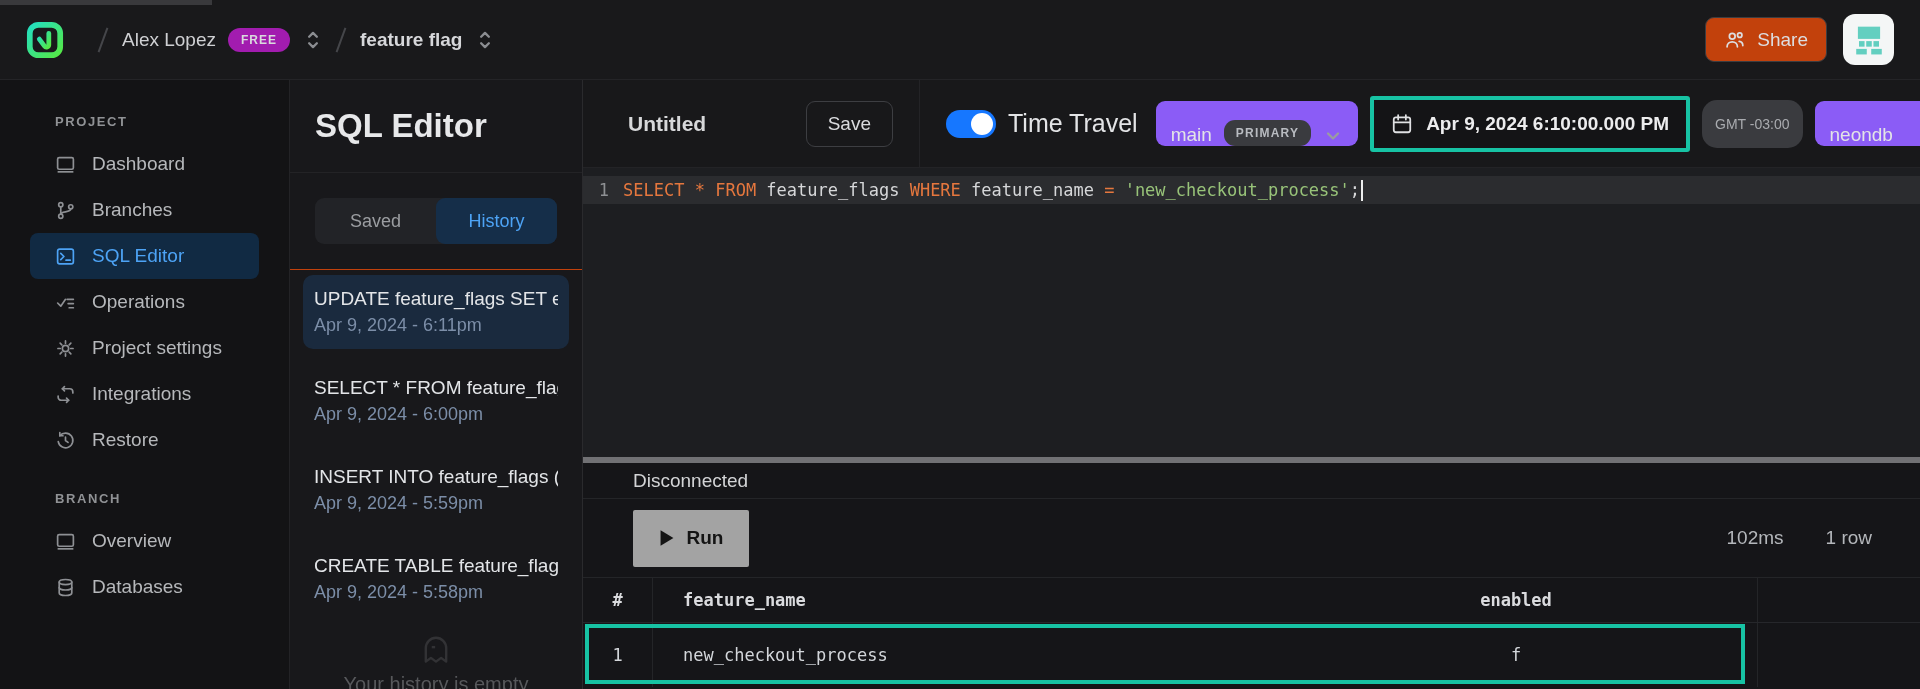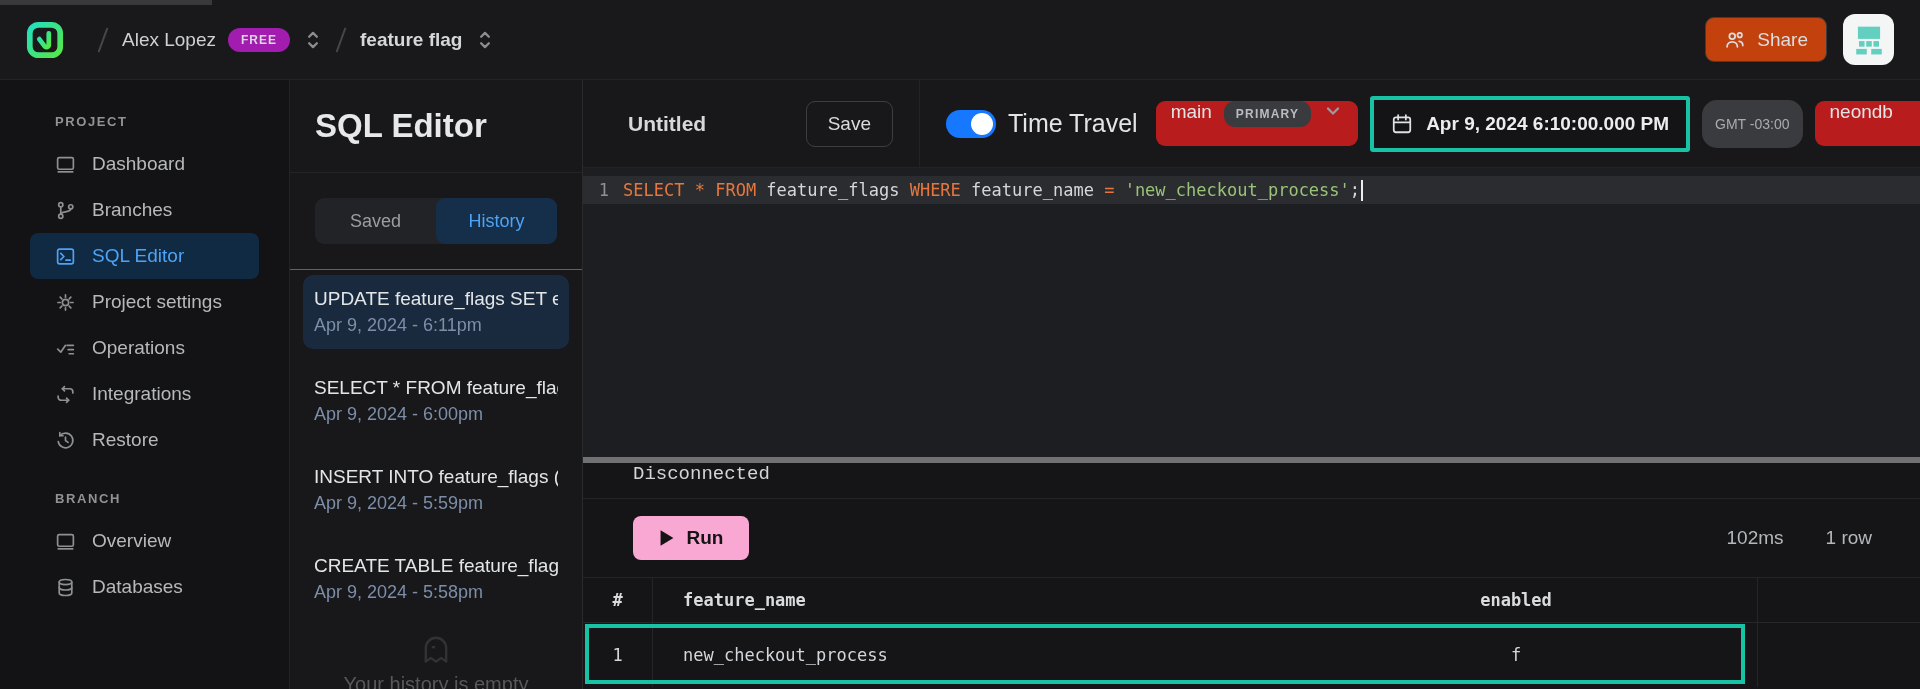--- a/index.html
+++ b/index.html
@@ -56,45 +56,45 @@
   .main { position:absolute; left:583px; top:80px; right:0; bottom:0; background:#151518; display:flex; flex-direction:column; }
   .ed-header { height:88px; background:#18181a; border-bottom:1px solid #232326; display:flex; flex:0 0 auto; }
   .edh-left { width:337px; display:flex; align-items:center; padding:0 26px 0 45px; border-right:1px solid #232326;gap:45px; }
   .doc-title { font-size:21px; font-weight:700; color:#d7d8da; }
   .save-btn { margin-left:auto; border:1px solid #3d3e42; background:transparent; color:#dadbde;
     font-size:19px; border-radius:9px; padding:11px 21px; cursor:pointer; font-family:inherit; }
   .edh-right { flex:1; display:flex; align-items:center; padding:0 14px 0 26px; gap:12px; min-width:0; }
   .toggle { width:50px; height:28px; border-radius:14px; background:#1677ff; position:relative; flex:0 0 auto; cursor:pointer; }
   .toggle .knob { position:absolute; right:3px; top:3px; width:22px; height:22px; border-radius:50%; background:#fff; }
   .tt-label { font-size:25px; color:#e3e4e6; margin-right:6px; white-space:nowrap; }
-  .select { height:45px; background:#b91c1c; border-radius:9px; display:flex; align-items:flex-start;
+  .select { height:45px; background:#8b5cf6; border-radius:9px; display:flex; align-items:flex-end;
     padding:0 15px; gap:12px; cursor:pointer; flex:0 0 auto; }
   .select .sel-text { font-size:19px; color:#e3e4e6; }
   .badge { background:#3a3b3f; color:#b9bcc1; font-size:12px; letter-spacing:1.2px; font-weight:600;
     border-radius:11px; padding:6px 12px; }
   .chev { color:#9a9ca0; display:flex; }
   .dt-btn { border:4px solid #17c3a4; border-radius:3px; background:#141416; height:56px;
     display:flex; align-items:center; gap:13px; padding:0 17px; cursor:pointer; flex:0 0 auto; }
   .dt-text { font-size:19px; font-weight:600; color:#ededee; white-space:nowrap; }
   .tz-pill { background:#3a3b3f; color:#a9abaf; font-size:14px; border-radius:15px; padding:16px 13px; white-space:nowrap; flex:0 0 auto; }
 
   .code-area { height:289px; background:#1d1e21; position:relative; flex:0 0 auto;
     font-family:"DejaVu Sans Mono", monospace; font-size:17px; }
   .code-line { position:absolute; left:0; right:0; top:8px; height:28px; background:#2b2c2f;
     display:flex; align-items:center; white-space:pre; }
   .gutter-num { width:40px; text-align:right; padding-right:14px; color:#8e9093; flex:0 0 auto; }
   .tok-keyword { color:#e5773e; } .tok-plain { color:#d6d7d9; } .tok-string { color:#98c379; }
   .cursor { display:inline-block; width:2px; height:21px; background:#eceded; margin-left:1px; vertical-align:text-bottom; }
 
   .resize-bar { height:6px; background:#717174; cursor:row-resize; flex:0 0 auto; }
-  .status-row { height:36px; display:flex; padding-left:50px; font-size:19px;
-    color:#d3d4d6; border-bottom:1px solid #242528; flex:0 0 auto;font-family:Liberation Mono, monospace; }
+  .status-row { height:36px; display:flex; align-items:center; padding-left:50px; font-size:19px;
+    color:#d3d4d6; border-bottom:1px solid #242528; flex:0 0 auto; }
   .run-row { height:79px; display:flex; align-items:center; padding:0 48px 0 50px;
     border-bottom:1px solid #242528; flex:0 0 auto; }
-  .run-btn { width:116px; height:44px; background:#f9a8d4; border:none; border-radius:8px;
+  .run-btn { width:116px; height:57px; background:#a3a3a3; border:none; border-radius:2px;
     display:flex; align-items:center; justify-content:center; gap:12px; cursor:pointer;
     font-family:inherit; font-size:19px; font-weight:700; color:#141414; }
   .run-meta { margin-left:auto; display:flex; gap:42px; font-size:19px; color:#b4b7bb; }
 
   .rtable { flex:1; font-family:"DejaVu Sans Mono", monospace; font-size:17px; }
   .trow { display:flex; align-items:center; }
   .trow.head { height:45px; border-bottom:1px solid #26272b; font-weight:700; color:#dadbde; }
   .trow.body { height:64px; color:#d3d6da; }
   .c-num { width:70px; text-align:center; border-right:1px solid #242528; align-self:stretch;
     display:flex; align-items:center; justify-content:center; flex:0 0 auto; }
@@ -195,37 +195,37 @@
       <svg width="21" height="21" viewBox="0 0 20 20" fill="none" stroke="currentColor" stroke-width="1.6" stroke-linecap="round" stroke-linejoin="round">
         <rect x="2.5" y="3" width="15" height="14" rx="2"></rect>
           <path d="M5.5 7l3 3-3 3"></path>
           <path d="M10.5 13.5h4"></path>
         </svg>
       </span>
     <span>SQL Editor</span>
   </div>
   <div class="side-item">
     <span class="sicon">
-      <svg width="21" height="21" viewBox="0 0 20 20" fill="none" stroke="currentColor" stroke-width="1.6" stroke-linecap="round">
-        <circle cx="10" cy="10" r="3"></circle>
-        <path d="M10 2.8v2.2M10 15v2.2M2.8 10h2.2M15 10h2.2M4.9 4.9l1.6 1.6M13.5 13.5l1.6 1.6M15.1 4.9l-1.6 1.6M6.5 13.5l-1.6 1.6"></path>
-        </svg>
-      </span>
-    <span>Project settings</span>
-  </div>
-  <div class="side-item">
-    <span class="sicon">
       <svg width="21" height="21" viewBox="0 0 20 20" fill="none" stroke="currentColor" stroke-width="1.6" stroke-linecap="round" stroke-linejoin="round">
         <path d="M2.5 10.5l3 3 4.5-6.5"></path>
           <path d="M11.5 7h6"></path>
           <path d="M12.5 11h5"></path>
           <path d="M13.5 15h4"></path>
         </svg>
       </span>
     <span>Operations</span>
+  </div>
+  <div class="side-item">
+    <span class="sicon">
+      <svg width="21" height="21" viewBox="0 0 20 20" fill="none" stroke="currentColor" stroke-width="1.6" stroke-linecap="round">
+        <circle cx="10" cy="10" r="3"></circle>
+        <path d="M10 2.8v2.2M10 15v2.2M2.8 10h2.2M15 10h2.2M4.9 4.9l1.6 1.6M13.5 13.5l1.6 1.6M15.1 4.9l-1.6 1.6M6.5 13.5l-1.6 1.6"></path>
+        </svg>
+      </span>
+    <span>Project settings</span>
   </div>
   <div class="side-item">
     <span class="sicon">
       <svg width="21" height="21" viewBox="0 0 20 20" fill="none" stroke="currentColor" stroke-width="1.6" stroke-linecap="round" stroke-linejoin="round">
         <path d="M7 4.5h7a3 3 0 0 1 3 3v1"></path>
           <path d="M9 2.5l-2 2 2 2"></path>
         <path d="M13 15.5H6a3 3 0 0 1-3-3v-1"></path>
           <path d="M11 13.5l2 2-2 2"></path>
         </svg>
       </span>

